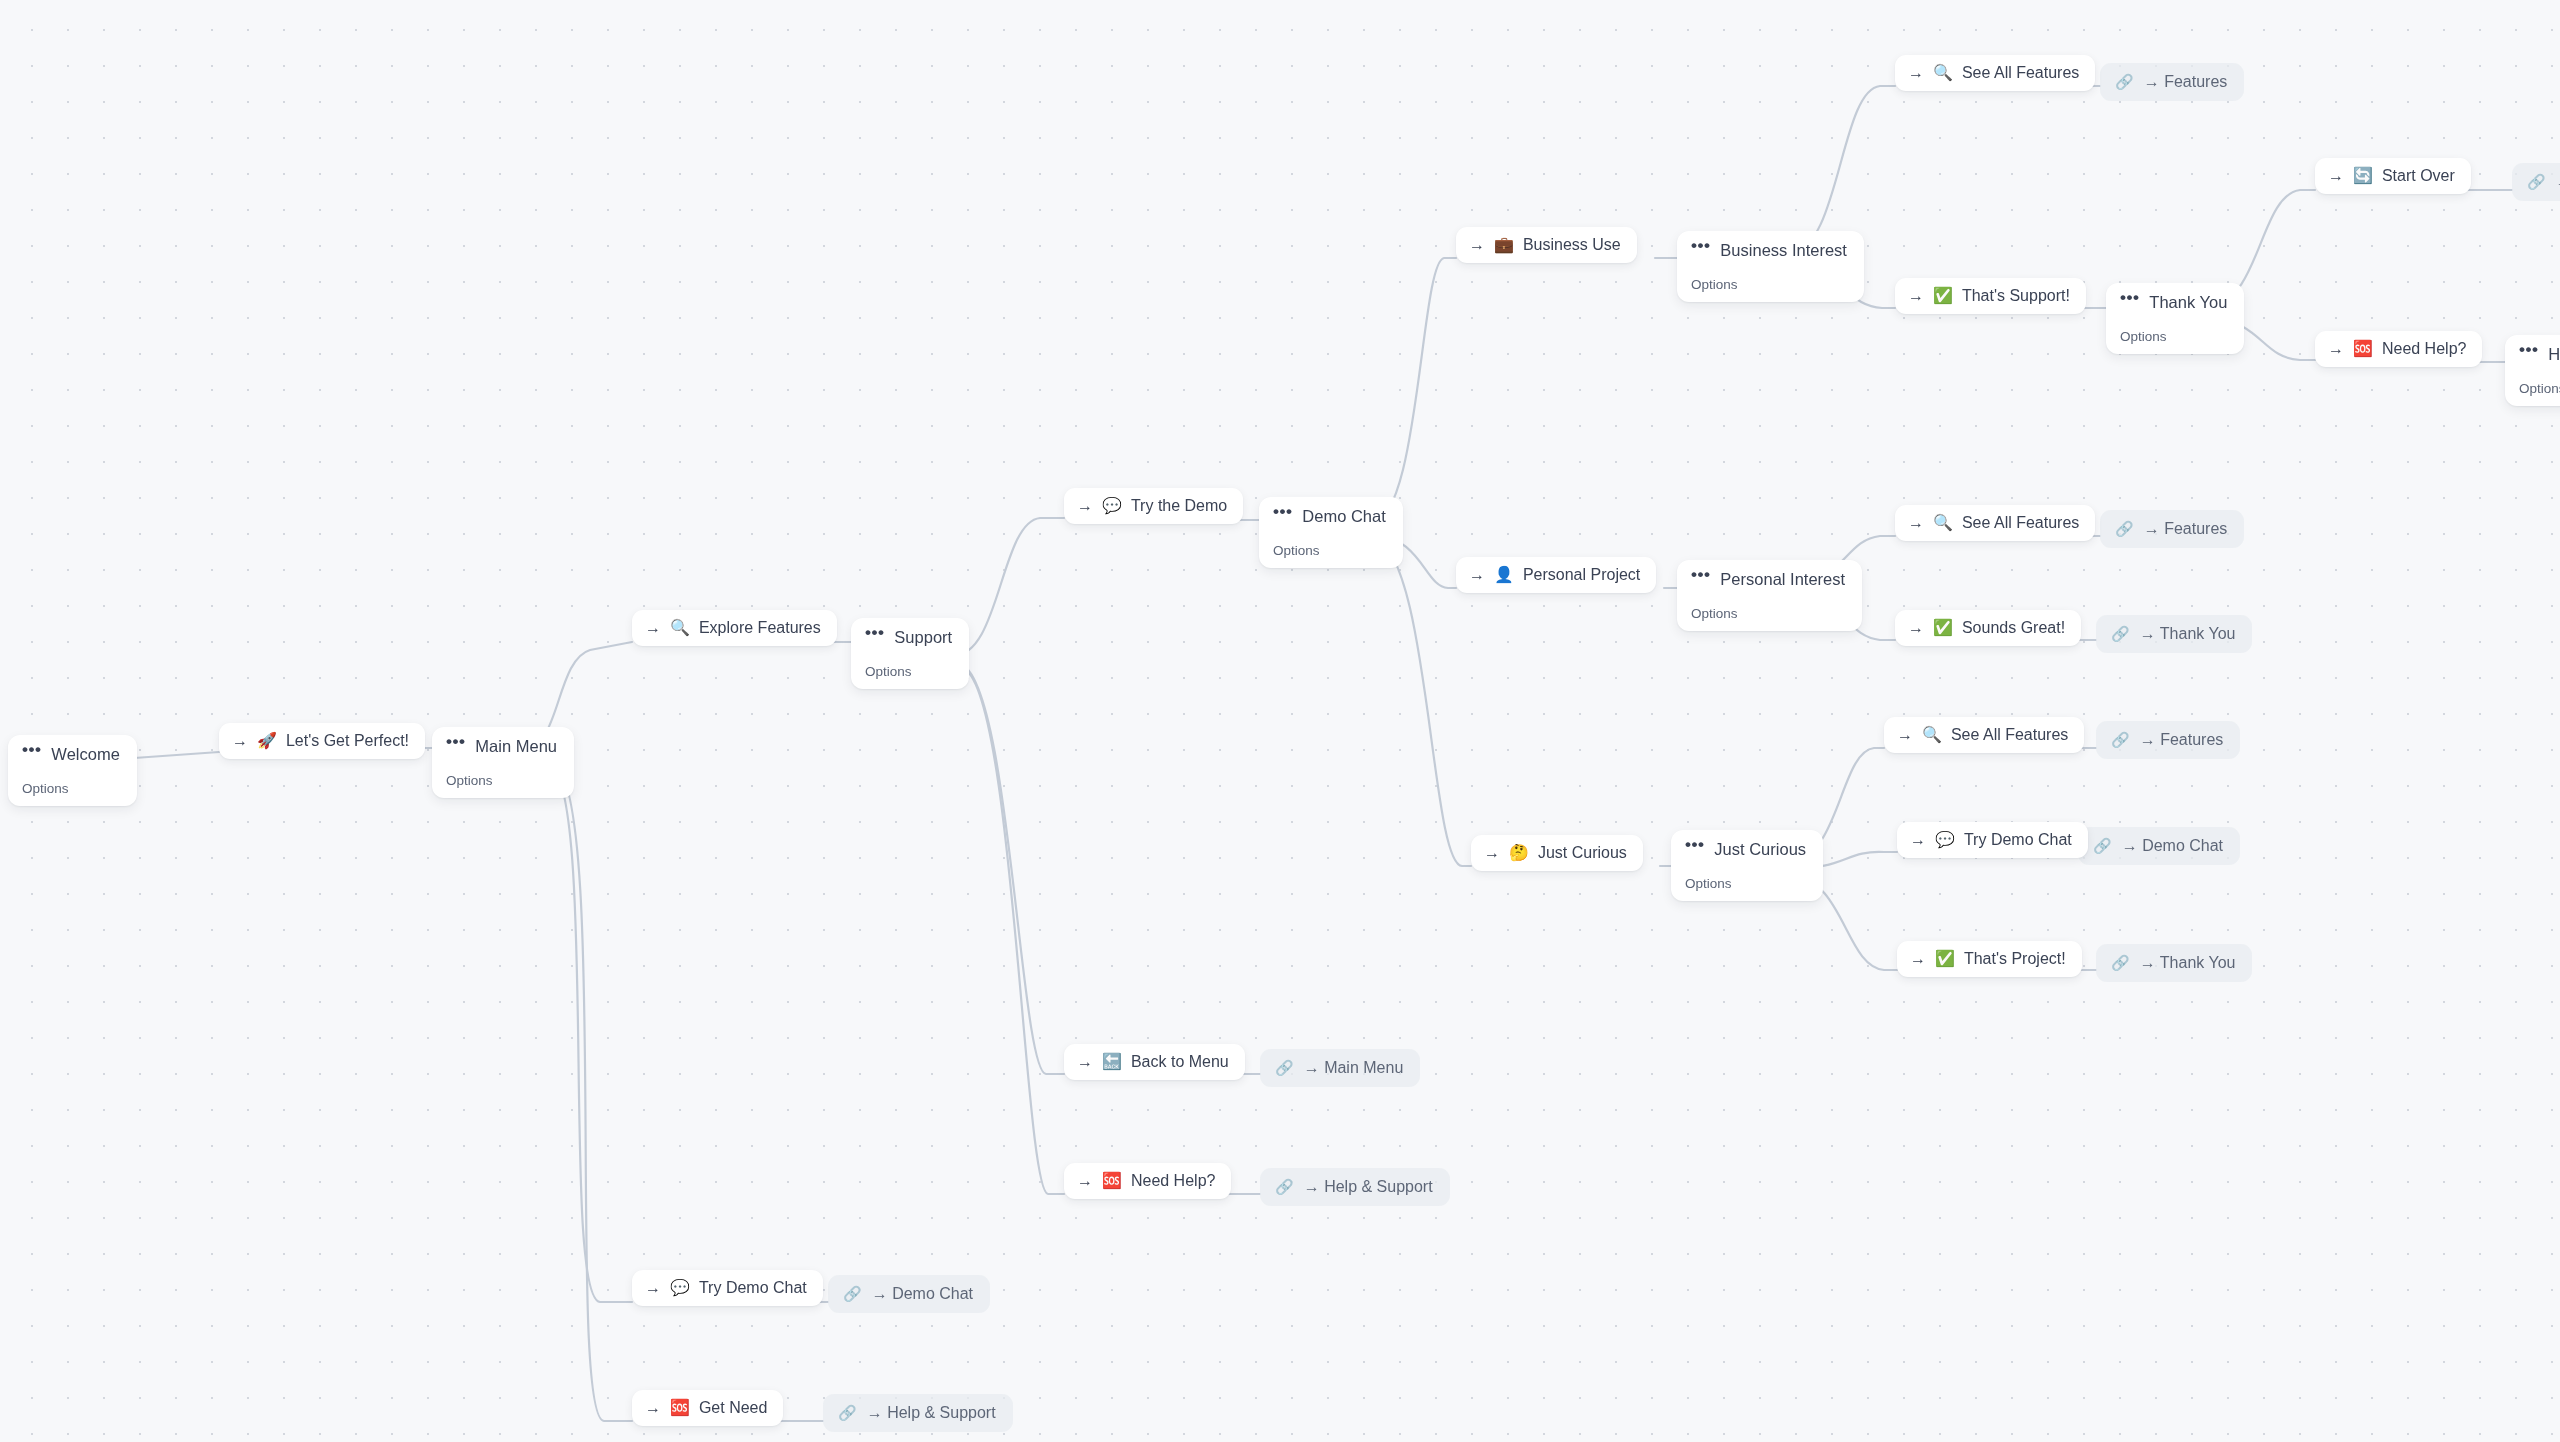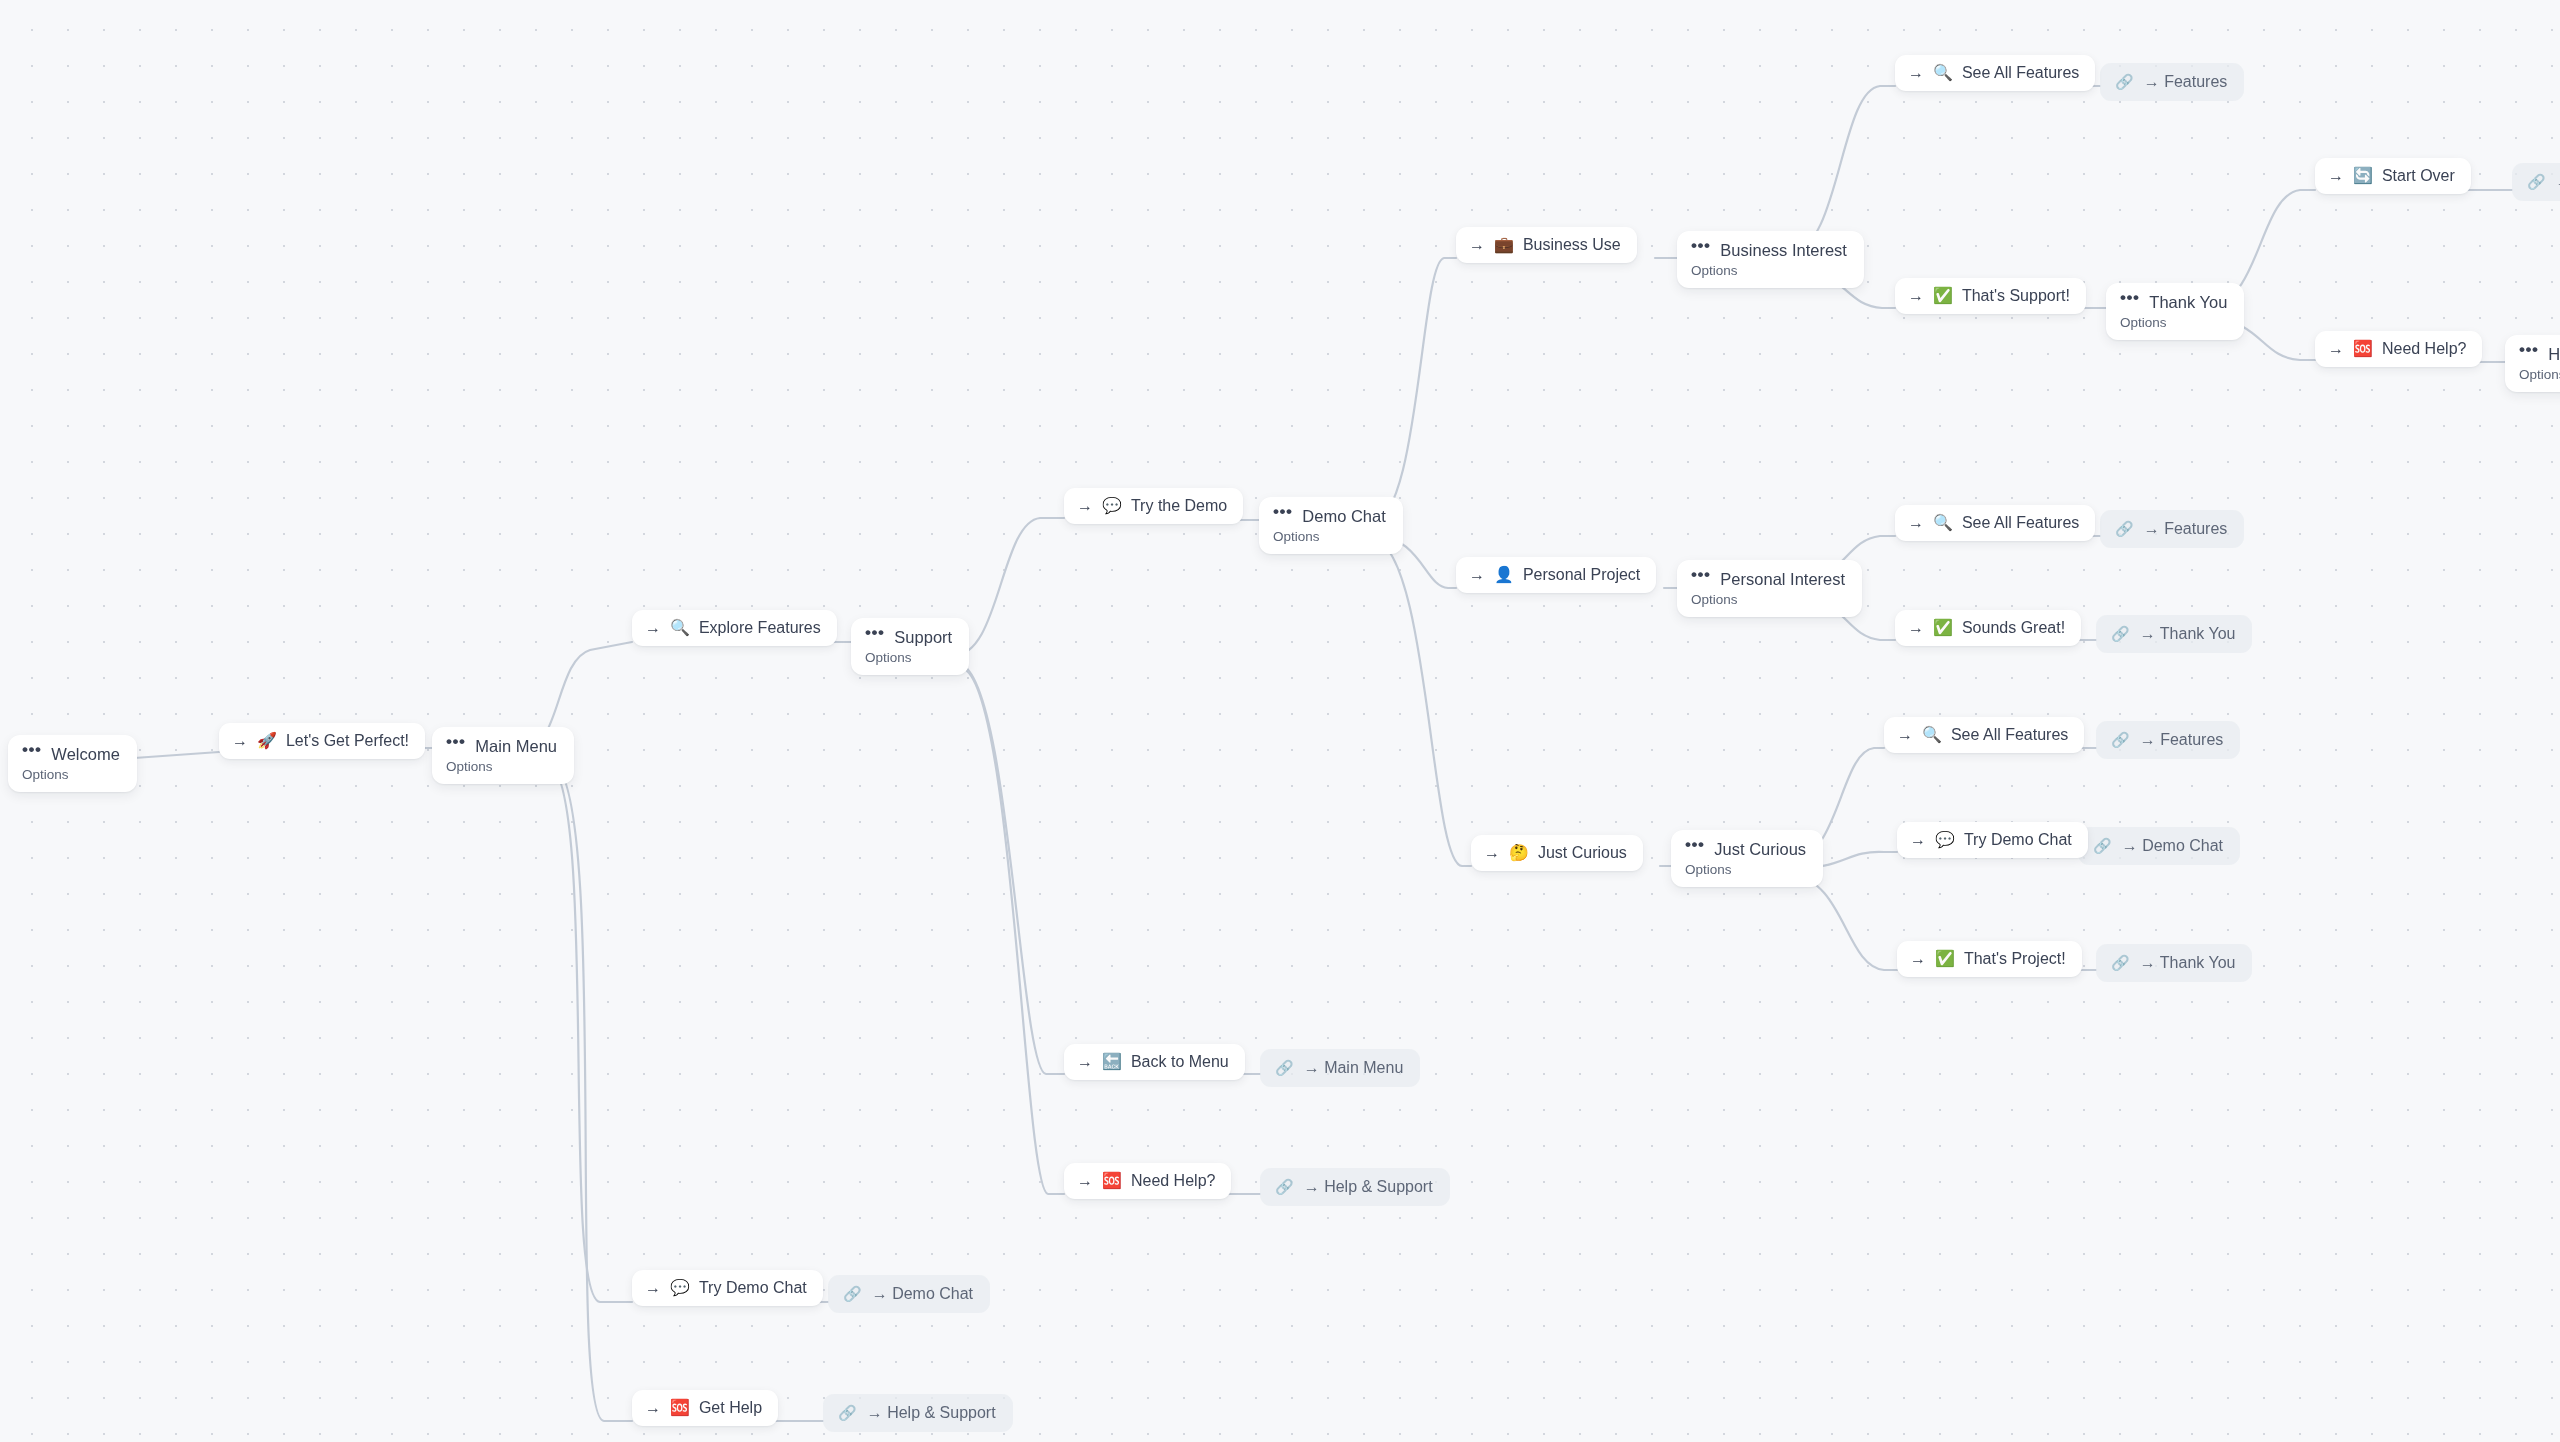--- a/index.html
+++ b/index.html
@@ -49,21 +49,21 @@
     color:#3a4254;
     font-size:17px;
     letter-spacing:0.5px;
     font-weight:700;
     position:relative;
     top:-4px;
   }
   .node .opts {
     font-size:13.5px;
     color:#5c6577;
-    margin-top:2px;
+    margin-top:16px;
     line-height:17px;
   }
 
   
   .opt {
     position:absolute;
     background:#ffffff;
     border-radius:11px;
     box-shadow:0 1px 2px rgba(16,24,40,0.05), 0 3px 10px rgba(16,24,40,0.07);
     padding:8px 16px 8px 13px;
@@ -215,21 +215,21 @@
         <span>Explore Features</span>
       </div>
       <div class="opt" style="left: 632px; top: 1270px;">
         <span class="arw">→</span>
         <span class="emj">💬</span>
         <span>Try Demo Chat</span>
       </div>
       <div class="opt" style="left: 632px; top: 1390px;">
         <span class="arw">→</span>
         <span class="emj">🆘</span>
-        <span>Get Help</span>
+        <span>Get Need</span>
       </div>
       <div class="opt" style="left: 1064px; top: 488px;">
         <span class="arw">→</span>
         <span class="emj">💬</span>
         <span>Try the Demo</span>
       </div>
       <div class="opt" style="left: 1064px; top: 1044px;">
         <span class="arw">→</span>
         <span class="emj">🔙</span>
         <span>Back to Menu</span>

